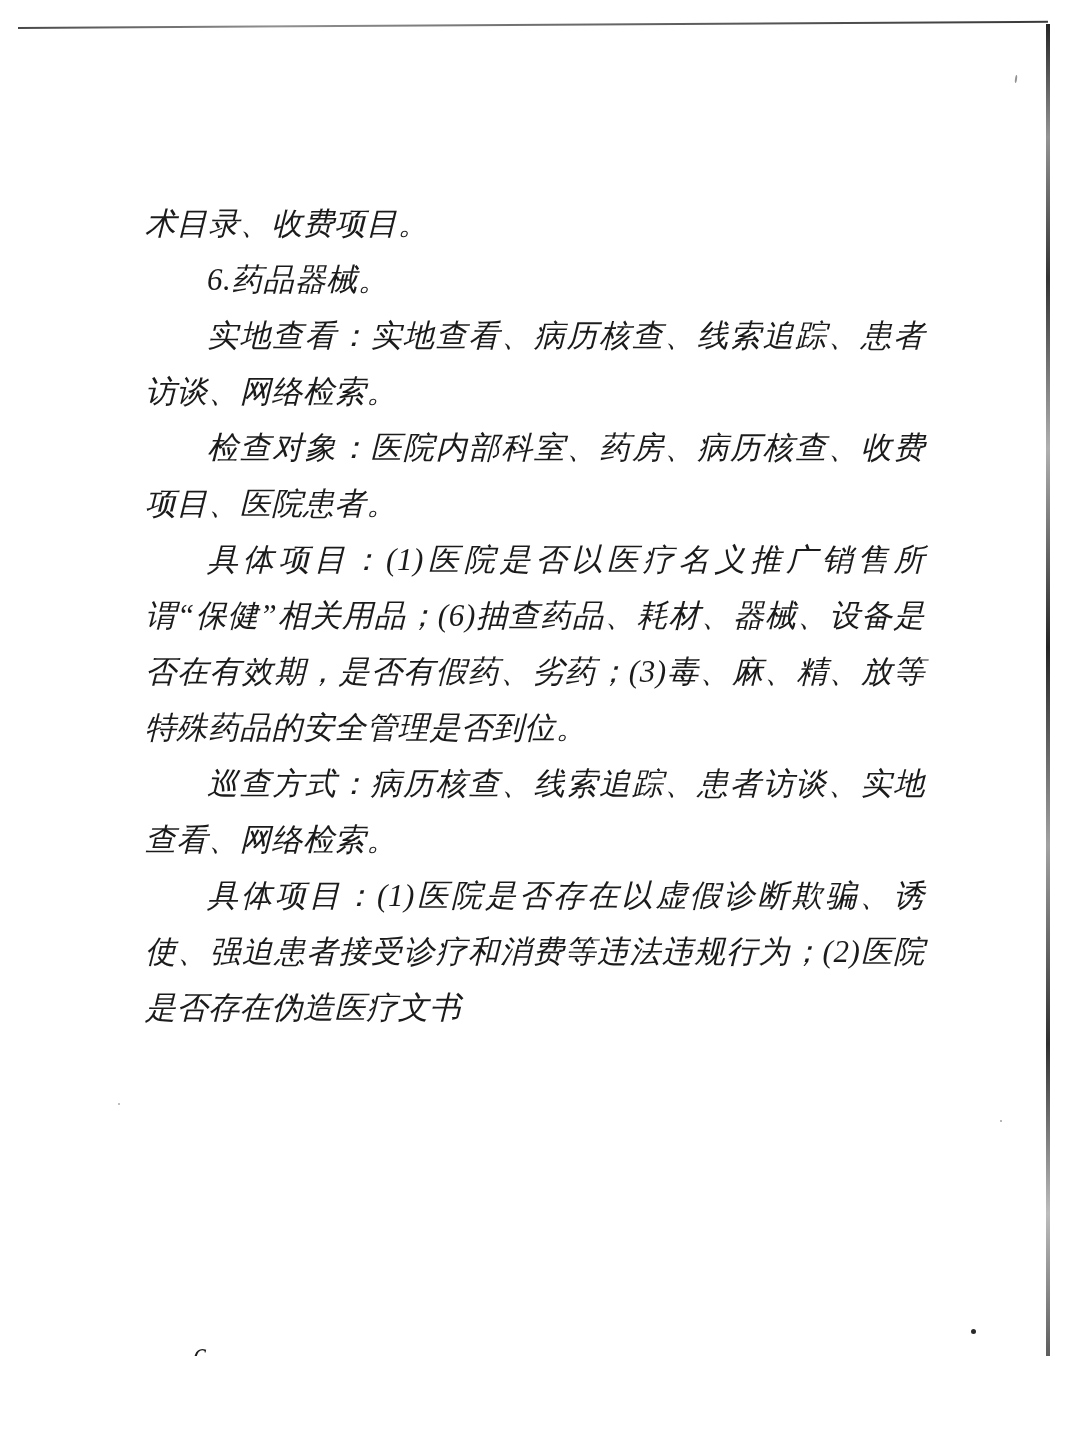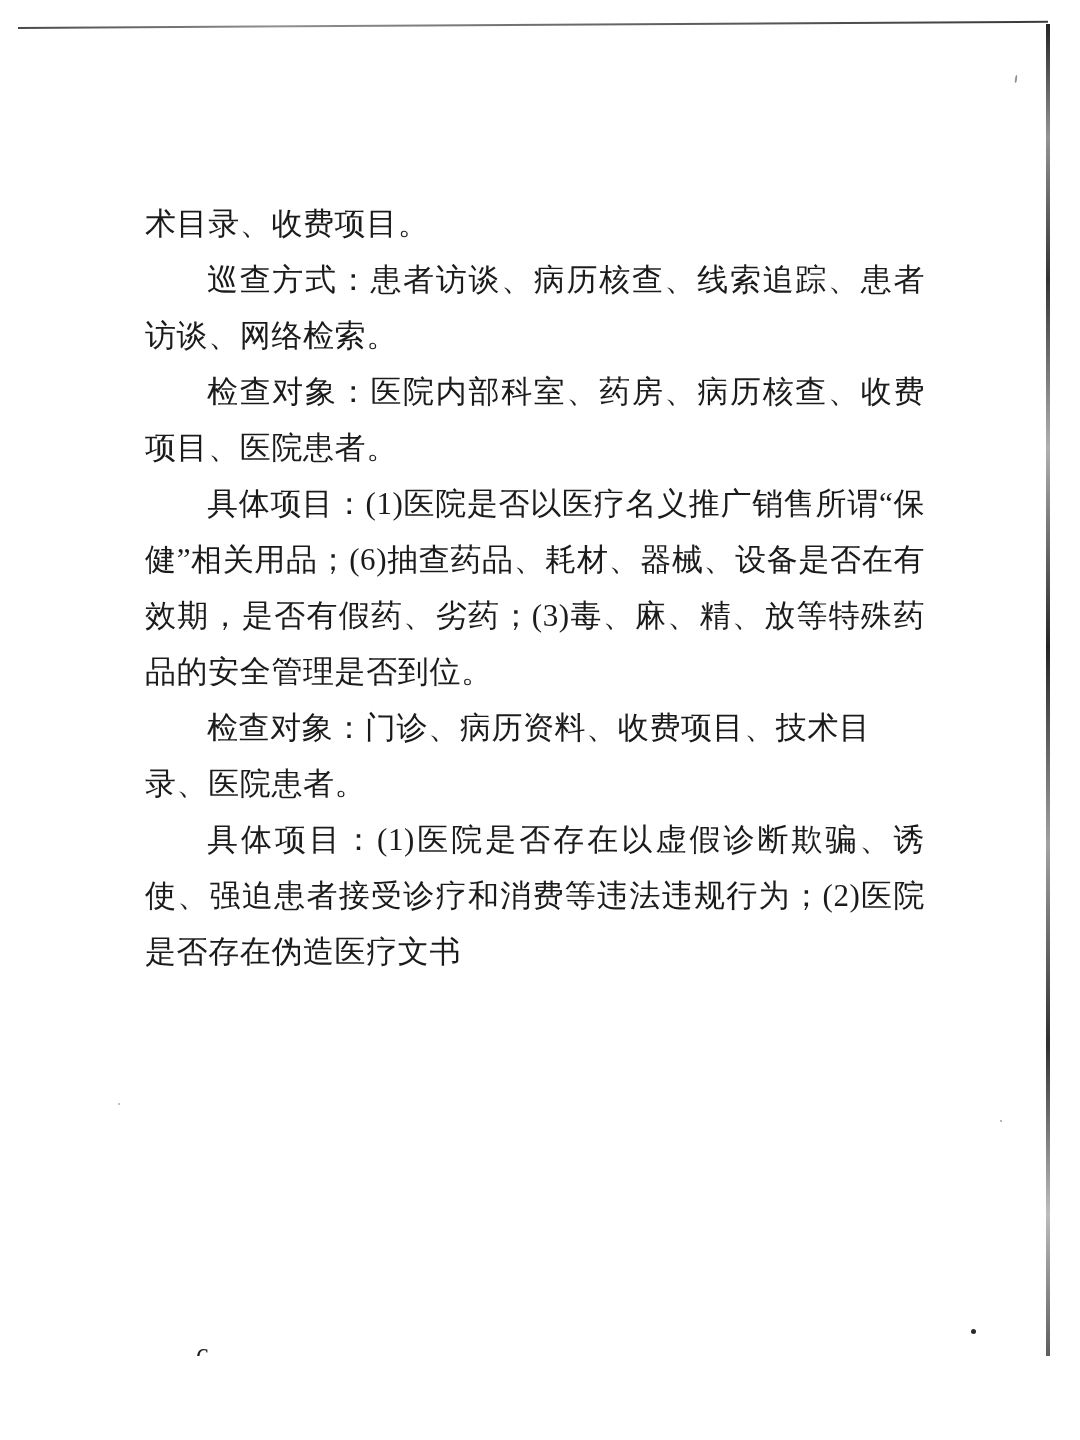--- a/index.html
+++ b/index.html
@@ -7,20 +7,21 @@
     padding: 0;
     background: #ffffff;
   }
   #page {
     position: relative;
     width: 1080px;
     height: 1356px;
     background: #ffffff;
     overflow: hidden;
     font-family: "Liberation Serif", "DejaVu Serif", serif;
+    font-style: italic;
   }
 
   
   .scan-top-edge {
     position: absolute;
     left: 18px;
     top: 27px;
     width: 1030px;
     height: 2px;
     background: linear-gradient(to right,
@@ -98,22 +99,23 @@
   <div class="scan-right-edge"></div>
 
   <div class="speck speck-a"></div>
   <div class="speck speck-b"></div>
   <div class="speck speck-c"></div>
   <div class="speck speck-d"></div>
   <div class="speck speck-e"></div>
 
   <div class="doc-body">
     <p class="para">术目录、收费项目。</p>
-    <p class="para indent">巡查方式：患者访谈、病历核查、线索追踪、患者访谈、网络检索。</p>
+    <p class="para indent nojustify">6.药品器械。</p>
+    <p class="para indent">实地查看：实地查看、病历核查、线索追踪、患者访谈、网络检索。</p>
     <p class="para indent">检查对象：医院内部科室、药房、病历核查、收费项目、医院患者。</p>
     <p class="para indent">具体项目：(1)医院是否以医疗名义推广销售所谓“保健”相关用品；(6)抽查药品、耗材、器械、设备是否在有效期，是否有假药、劣药；(3)毒、麻、精、放等特殊药品的安全管理是否到位。</p>
-    <p class="para indent nojustify">检查对象：门诊、病历资料、收费项目、技术目录、医院患者。</p>
+    <p class="para indent">巡查方式：病历核查、线索追踪、患者访谈、实地查看、网络检索。</p>
     <p class="para indent">具体项目：(1)医院是否存在以虚假诊断欺骗、诱使、强迫患者接受诊疗和消费等违法违规行为；(2)医院是否存在伪造医疗文书</p>
   </div>
 
   <div class="page-number">— 6 —</div>
 
 </div>
 
 </body></html>

